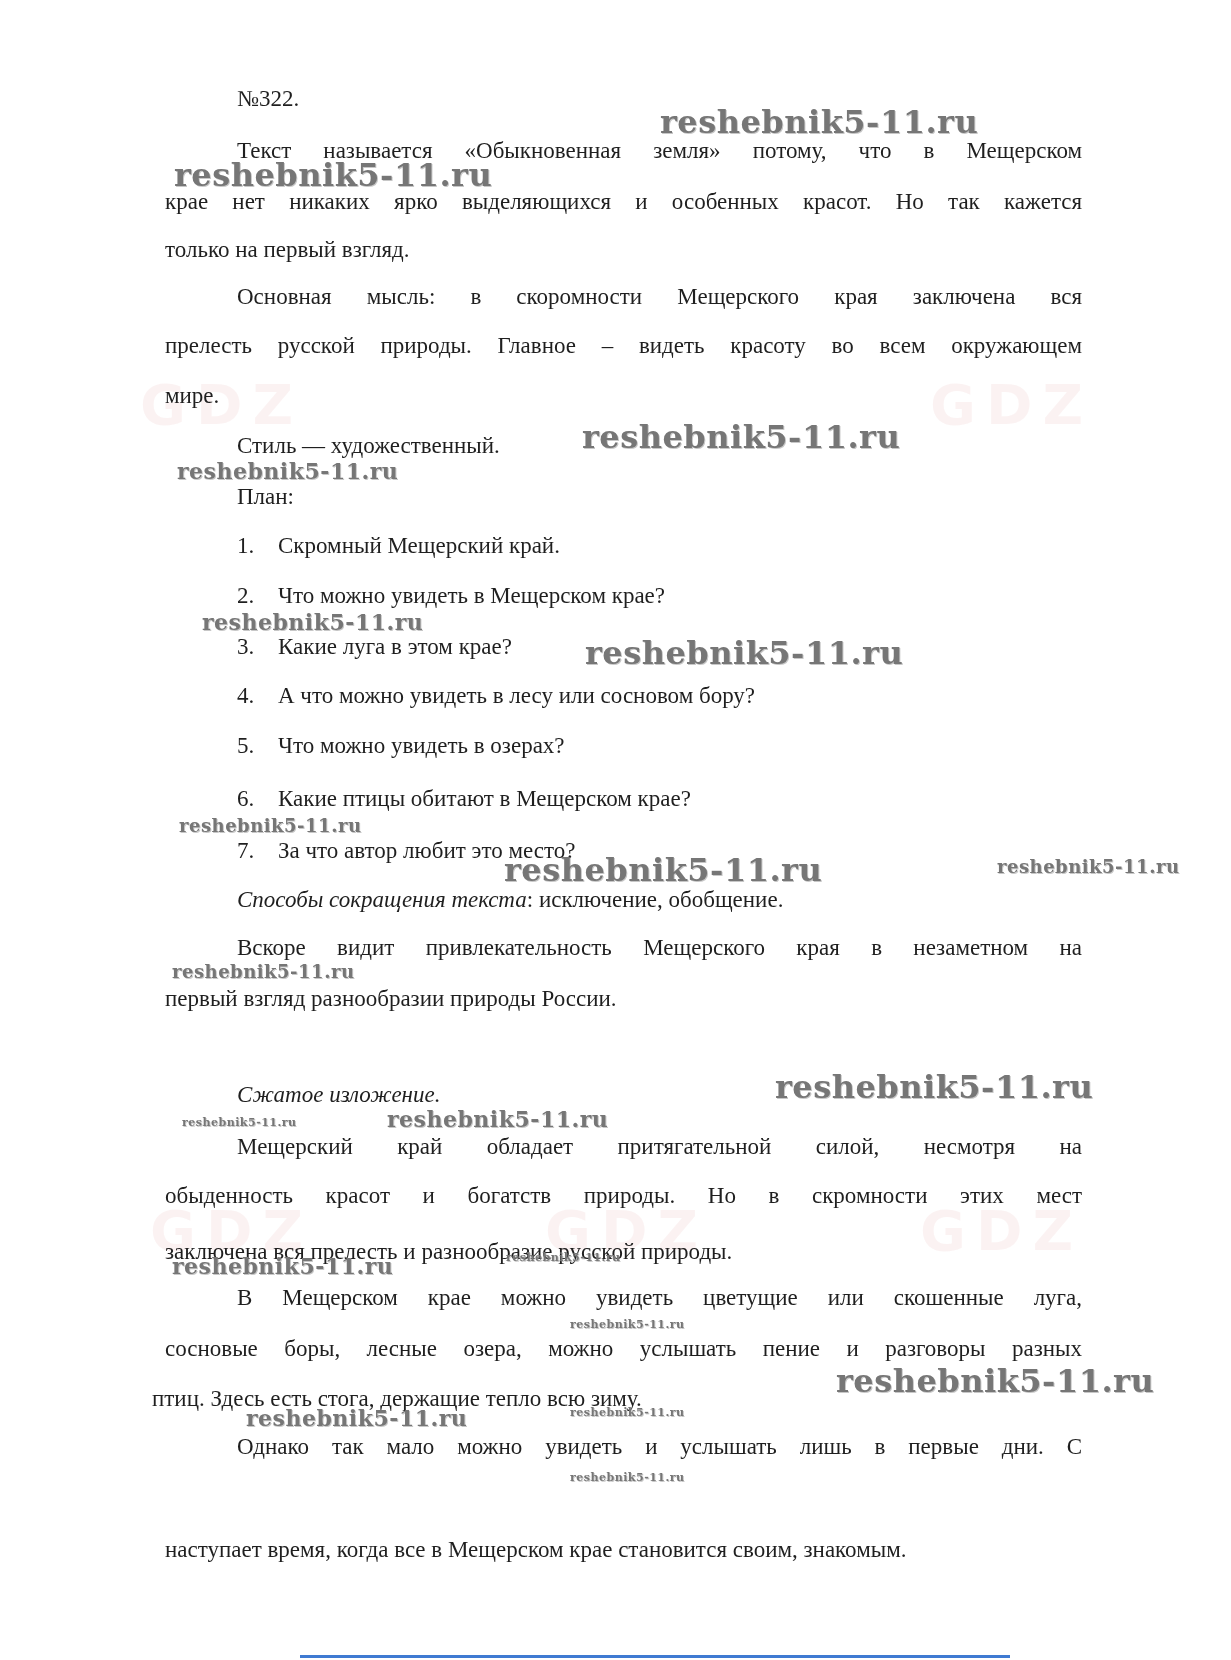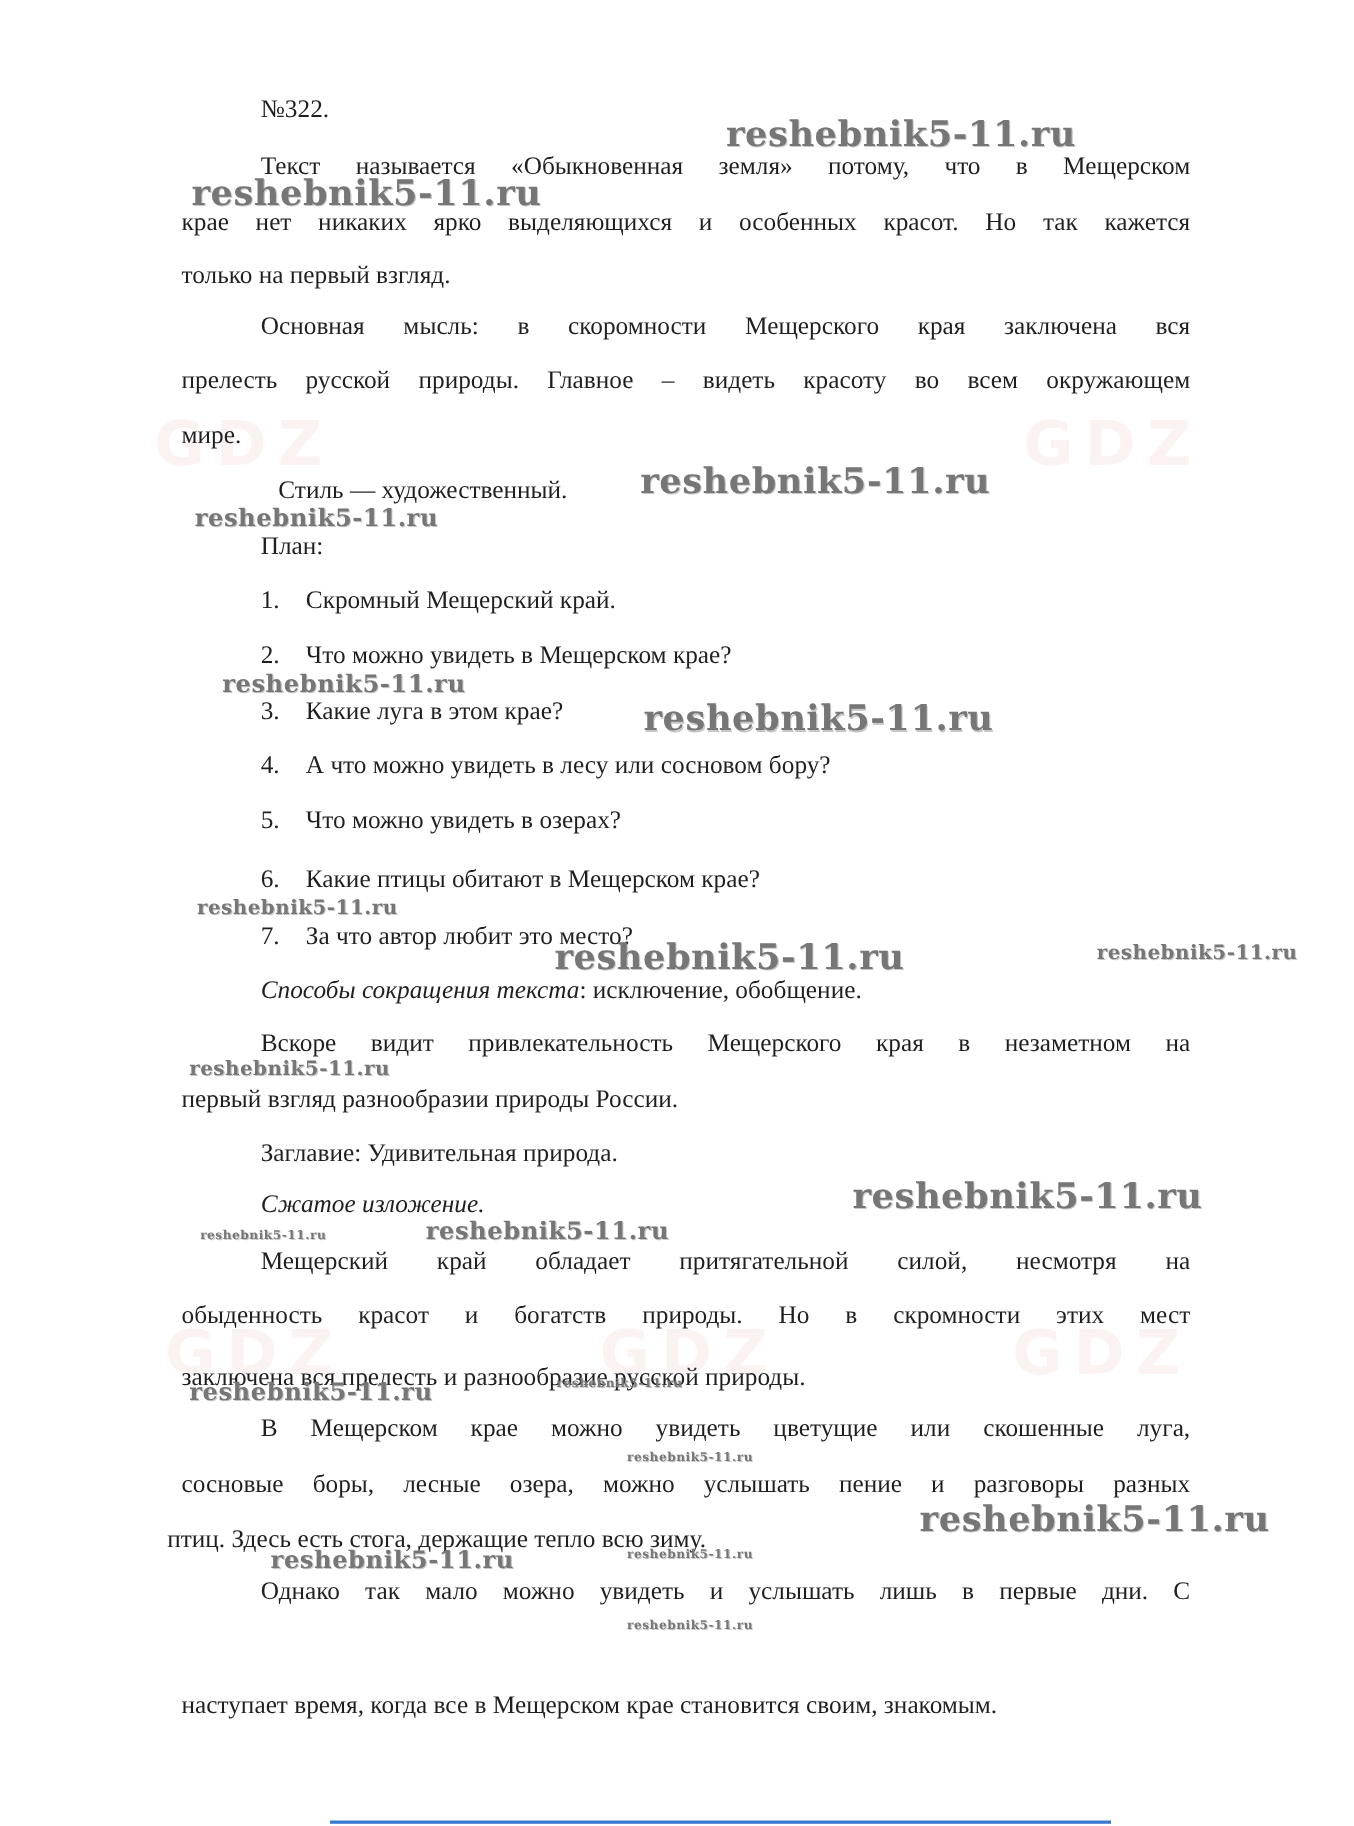--- a/index.html
+++ b/index.html
@@ -71,21 +71,21 @@
   <div class="tl" style="left:237px; top:83px;">№322.</div>
 
   <div class="tl jl" style="left:237px; top:135px; width:845px;">Текст называется «Обыкновенная земля» потому, что в Мещерском</div>
   <div class="tl jl" style="left:165px; top:186px; width:917px;">крае нет никаких ярко выделяющихся и особенных красот. Но так кажется</div>
   <div class="tl" style="left:165px; top:234px;">только на первый взгляд.</div>
 
   <div class="tl jl" style="left:237px; top:281px; width:845px;">Основная мысль: в скоромности Мещерского края заключена вся</div>
   <div class="tl jl" style="left:165px; top:330px; width:917px;">прелесть русской природы. Главное – видеть красоту во всем окружающем</div>
   <div class="tl" style="left:165px; top:380px;">мире.</div>
 
-  <div class="tl" style="left:253px; top:430px;">Стиль — художественный.</div>
+  <div class="tl" style="left:237px; top:430px;">Стиль — художественный.</div>
 
   <div class="tl" style="left:237px; top:481px;">План:</div>
 
   <div class="tl plan-item" style="left:237px; top:530px;">
     <span class="pn">1.</span><span>Скромный Мещерский край.</span>
   </div>
   <div class="tl plan-item" style="left:237px; top:580px;">
     <span class="pn">2.</span><span>Что можно увидеть в Мещерском крае?</span>
   </div>
   <div class="tl plan-item" style="left:237px; top:631px;">
@@ -104,21 +104,20 @@
     <span class="pn">7.</span><span>За что автор любит это место?</span>
   </div>
 
   <div class="tl" style="left:237px; top:884px;">
     <span class="it">Способы сокращения текста</span><span>: исключение, обобщение.</span>
   </div>
 
   <div class="tl jl" style="left:237px; top:932px; width:845px;">Вскоре видит привлекательность Мещерского края в незаметном на</div>
   <div class="tl" style="left:165px; top:983px;">первый взгляд разнообразии природы России.</div>
 
-  <div class="tl" style="left:237px; top:1032px;">Заглавие: Удивительная природа.</div>
 
   <div class="tl it" style="left:237px; top:1079px;">Сжатое изложение.</div>
 
   <div class="tl jl" style="left:237px; top:1131px; width:845px;">Мещерский край обладает притягательной силой, несмотря на</div>
   <div class="tl jl" style="left:165px; top:1180px; width:917px;">обыденность красот и богатств природы. Но в скромности этих мест</div>
   <div class="tl" style="left:165px; top:1236px;">заключена вся прелесть и разнообразие русской природы.</div>
 
   <div class="tl jl" style="left:237px; top:1282px; width:845px;">В Мещерском крае можно увидеть цветущие или скошенные луга,</div>
   <div class="tl jl" style="left:165px; top:1333px; width:917px;">сосновые боры, лесные озера, можно услышать пение и разговоры разных</div>
   <div class="tl" style="left:152px; top:1383px;">птиц. Здесь есть стога, держащие тепло всю зиму.</div>

